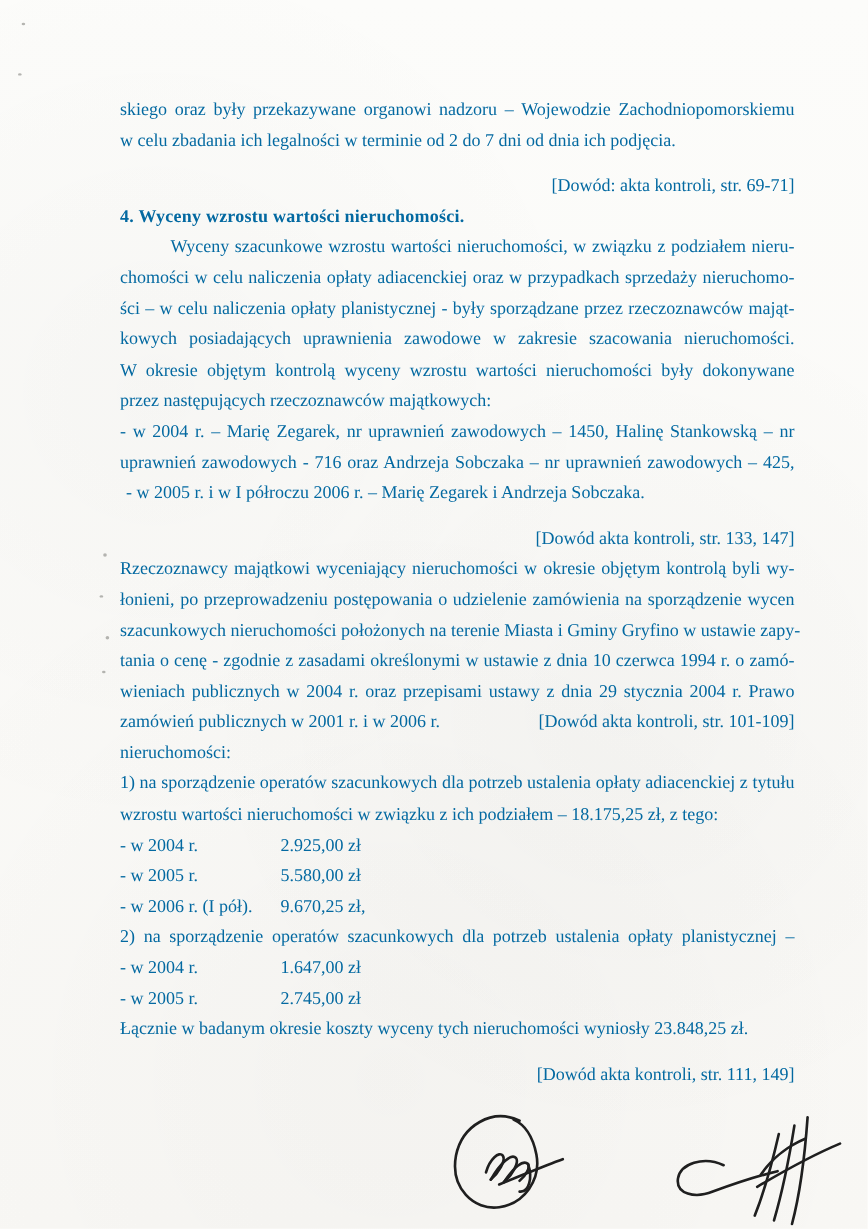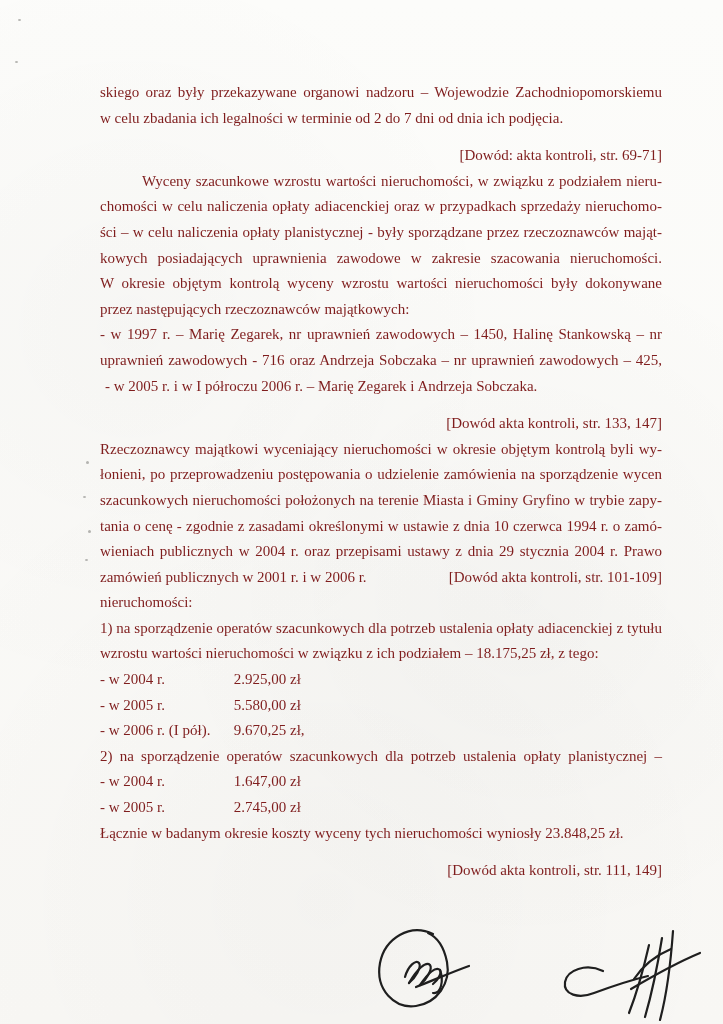--- a/index.html
+++ b/index.html
@@ -1,18 +1,18 @@
 <!DOCTYPE html>
 <html><head>
 <meta charset="utf-8">
 <style>
   html,body { margin:0; padding:0; }
   .page {
     position:relative; width:723px; height:1024px;
-    background:#fbfaf7; color:#7f1d1d;
+    background:#fbfaf7; color:#0369a1;
     font-family:"Liberation Serif","DejaVu Serif",serif;
     overflow:hidden;
   }
   .page::before {
     content:""; position:absolute; inset:0; pointer-events:none;
     background:
       radial-gradient(circle at 18% 32%, rgba(0,0,0,0.018), transparent 42%),
       radial-gradient(circle at 72% 58%, rgba(0,0,0,0.025), transparent 46%),
       radial-gradient(circle at 45% 88%, rgba(0,0,0,0.025), transparent 50%),
       linear-gradient(180deg, #fcfcfa 0%, #f9f8f5 100%);
@@ -42,33 +42,34 @@
   <div class="speck" style="left:15px;top:61px;width:3px;height:2px"></div>
   <div class="speck" style="left:86px;top:461px;width:3px;height:3px"></div>
   <div class="speck" style="left:83px;top:496px;width:3px;height:2px"></div>
   <div class="speck" style="left:88px;top:530px;width:3px;height:3px"></div>
   <div class="speck" style="left:85px;top:559px;width:3px;height:2px"></div>
 
   <div class="content">
     <div class="line j">skiego oraz były przekazywane organowi nadzoru – Wojewodzie Zachodniopomorskiemu</div>
     <div class="line">w celu zbadania ich legalności w terminie od 2 do 7 dni od dnia ich podjęcia.</div>
     <div class="line right">[Dowód: akta kontroli, str. 69-71]</div>
+    <div class="line bold">4. Wyceny wzrostu wartości nieruchomości.</div>
     <div class="line j ind">Wyceny szacunkowe wzrostu wartości nieruchomości, w związku z podziałem nieru-</div>
     <div class="line j">chomości w celu naliczenia opłaty adiacenckiej oraz w przypadkach sprzedaży nieruchomo-</div>
     <div class="line j">ści – w celu naliczenia opłaty planistycznej - były sporządzane przez rzeczoznawców mająt-</div>
     <div class="line j">kowych posiadających uprawnienia zawodowe w zakresie szacowania nieruchomości.</div>
     <div class="line j">W okresie objętym kontrolą wyceny wzrostu wartości nieruchomości były dokonywane</div>
     <div class="line">przez następujących rzeczoznawców majątkowych:</div>
-    <div class="line j">- w 1997 r. – Marię Zegarek, nr uprawnień zawodowych – 1450, Halinę Stankowską – nr</div>
+    <div class="line j">- w 2004 r. – Marię Zegarek, nr uprawnień zawodowych – 1450, Halinę Stankowską – nr</div>
     <div class="line j">uprawnień zawodowych - 716 oraz Andrzeja Sobczaka – nr uprawnień zawodowych – 425,</div>
     <div class="line pl4">- w 2005 r. i w I półroczu 2006 r. – Marię Zegarek i Andrzeja Sobczaka.</div>
     <div class="line right">[Dowód akta kontroli, str. 133, 147]</div>
     <div class="line j">Rzeczoznawcy majątkowi wyceniający nieruchomości w okresie objętym kontrolą byli wy-</div>
     <div class="line j">łonieni, po przeprowadzeniu postępowania o udzielenie zamówienia na sporządzenie wycen</div>
-    <div class="line j">szacunkowych nieruchomości położonych na terenie Miasta i Gminy Gryfino w trybie zapy-</div>
+    <div class="line j">szacunkowych nieruchomości położonych na terenie Miasta i Gminy Gryfino w ustawie zapy-</div>
     <div class="line j">tania o cenę - zgodnie z zasadami określonymi w ustawie z dnia 10 czerwca 1994 r. o zamó-</div>
     <div class="line j">wieniach publicznych w 2004 r. oraz przepisami ustawy z dnia 29 stycznia 2004 r. Prawo</div>
     <div class="line split">
       <span>zamówień publicznych w 2001 r. i w 2006 r.</span>
       <span>[Dowód akta kontroli, str. 101-109]</span>
     </div>
     <div class="line">nieruchomości:</div>
     <div class="line j">1) na sporządzenie operatów szacunkowych dla potrzeb ustalenia opłaty adiacenckiej z tytułu</div>
     <div class="line">wzrostu wartości nieruchomości w związku z ich podziałem – 18.175,25 zł, z tego:</div>
     <div class="line amt">

